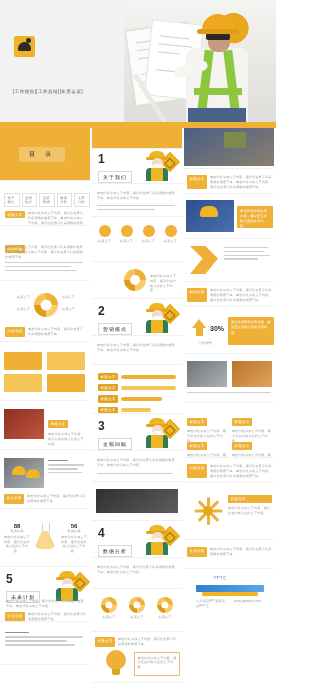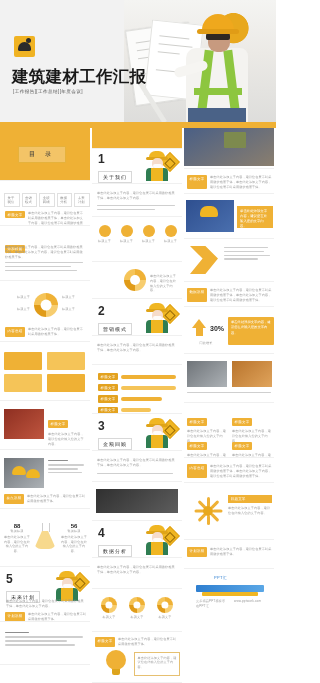--- a/index.html
+++ b/index.html
@@ -131,21 +131,20 @@
       <div class="cov-jeans"></div>
       <div class="cov-arm"></div>
       <div class="cov-head"></div>
       <div class="cov-hair"></div>
       <div class="cov-helmet"></div>
     </div>
 
     <div class="cov-logo">
         <div class="g"></div>
       </div>
-    <div class="cov-title">建筑建材工作汇报</div>
     <div class="cov-sub">[工作报告][工作总结][年度会议]</div>
     <div class="cover-bar"></div>
   </div>
 
   <div class="grid">
 
     <div class="col c1">
 
       <div class="sl amber" style="height:52px;">
         <div style="position:absolute;left:18px;top:18px;">

